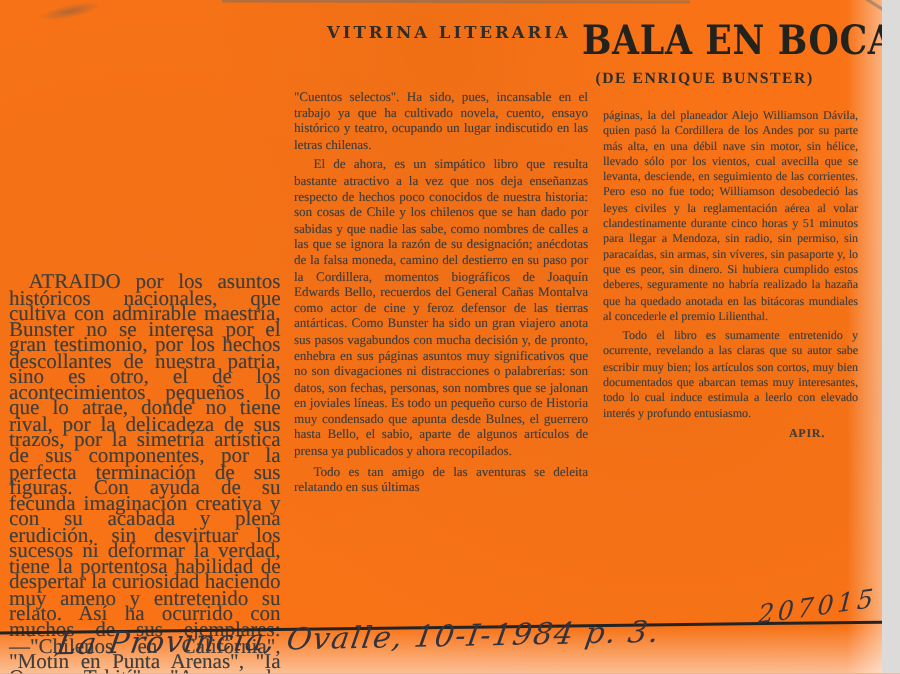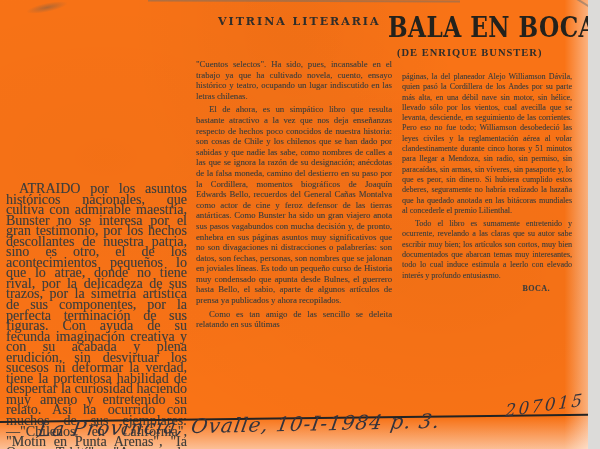--- a/index.html
+++ b/index.html
@@ -66,26 +66,26 @@
   <h1 class="abs title">BALA EN BOCA</h1>
   <div class="abs subtitle">(DE ENRIQUE BUNSTER)</div>
 
   <div class="col col1">
     <p class="indent">ATRAIDO por los asuntos históricos nacionales, que cultiva con admirable maestría, Bunster no se interesa por el gran testimonio, por los hechos descollantes de nuestra patria, sino es otro, el de los acontecimientos pequeños lo que lo atrae, donde no tiene rival, por la delicadeza de sus trazos, por la simetría artística de sus componentes, por la perfecta terminación de sus figuras. Con ayuda de su fecunda imaginación creativa y con su acabada y plena erudición, sin desvirtuar los sucesos ni deformar la verdad, tiene la portentosa habilidad de despertar la curiosidad haciendo muy ameno y entretenido su relato. Así ha ocurrido con muchos de sus ejemplares: —"Chilenos en California", "Motín en Punta Arenas", "Ia Orana Tahití", "Aroma de Polinesia", aunque también cuenta trabajos de auténtica elaboración estética, como "Para rabiar y cantar",</p>
   </div>
 
   <div class="col col2">
     <p>"Cuentos selectos". Ha sido, pues, incansable en el trabajo ya que ha cultivado novela, cuento, ensayo histórico y teatro, ocupando un lugar indiscutido en las letras chilenas.</p>
     <p class="indent">El de ahora, es un simpático libro que resulta bastante atractivo a la vez que nos deja enseñanzas respecto de hechos poco conocidos de nuestra historia: son cosas de Chile y los chilenos que se han dado por sabidas y que nadie las sabe, como nombres de calles a las que se ignora la razón de su designación; anécdotas de la falsa moneda, camino del destierro en su paso por la Cordillera, momentos biográficos de Joaquín Edwards Bello, recuerdos del General Cañas Montalva como actor de cine y feroz defensor de las tierras antárticas. Como Bunster ha sido un gran viajero anota sus pasos vagabundos con mucha decisión y, de pronto, enhebra en sus páginas asuntos muy significativos que no son divagaciones ni distracciones o palabrerías: son datos, son fechas, personas, son nombres que se jalonan en joviales líneas. Es todo un pequeño curso de Historia muy condensado que apunta desde Bulnes, el guerrero hasta Bello, el sabio, aparte de algunos artículos de prensa ya publicados y ahora recopilados.</p>
-    <p class="indent">Como es tan amigo de las sencillo se deleita relatando en sus últimas</p>
+    <p class="indent">Todo es tan amigo de las aventuras se deleita relatando en sus últimas</p>
   </div>
 
   <div class="col col3">
     <p>páginas, la del planeador Alejo Williamson Dávila, quien pasó la Cordillera de los Andes por su parte más alta, en una débil nave sin motor, sin hélice, llevado sólo por los vientos, cual avecilla que se levanta, desciende, en seguimiento de las corrientes. Pero eso no fue todo; Williamson desobedeció las leyes civiles y la reglamentación aérea al volar clandestinamente durante cinco horas y 51 minutos para llegar a Mendoza, sin radio, sin permiso, sin paracaídas, sin armas, sin víveres, sin pasaporte y, lo que es peor, sin dinero. Si hubiera cumplido estos deberes, seguramente no habría realizado la hazaña que ha quedado anotada en las bitácoras mundiales al concederle el premio Lilienthal.</p>
     <p class="indent">Todo el libro es sumamente entretenido y ocurrente, revelando a las claras que su autor sabe escribir muy bien; los artículos son cortos, muy bien documentados que abarcan temas muy interesantes, todo lo cual induce estimula a leerlo con elevado interés y profundo entusiasmo.</p>
-    <p class="signature">BOCA.</p>
+    <p class="signature">APIR.</p>
   </div>
 
   <div class="abs rule"></div>
   <div class="hand source">La Provincia, Ovalle, 10-I-1984 p. 3.</div>
   <div class="hand number">207015</div>
 
 </div>
 
 </body></html>

